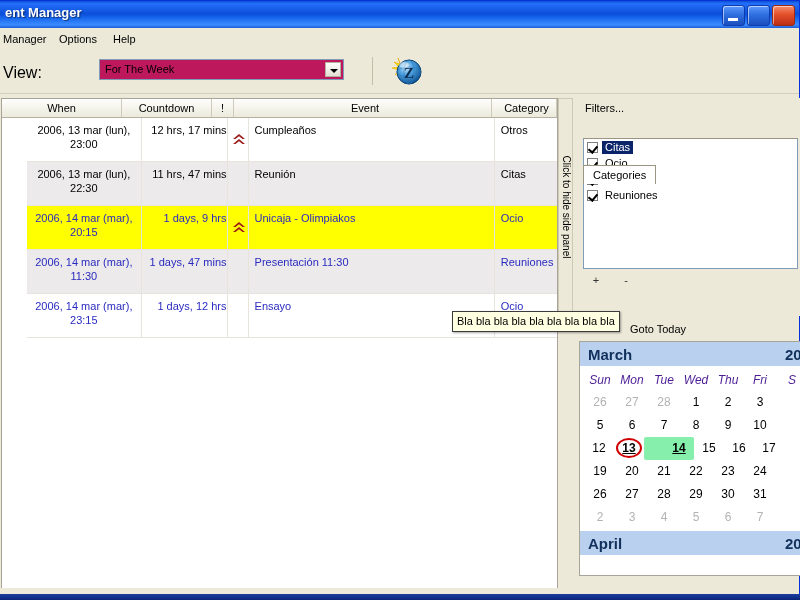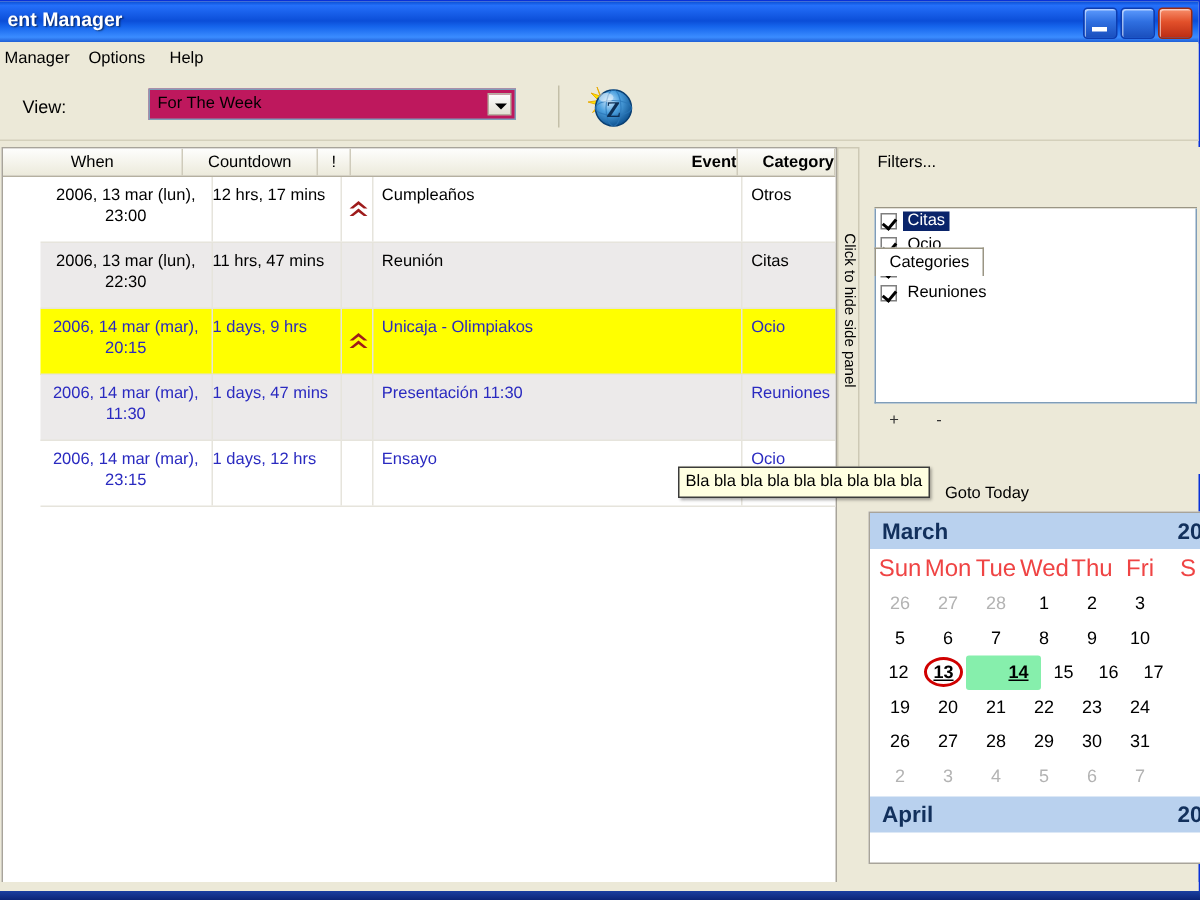--- a/index.html
+++ b/index.html
@@ -29,48 +29,48 @@
   .wbtn i{position:absolute;display:block;background:#fff;}
   #btn-min i{left:5px;bottom:4px;width:10px;height:3px;}
 
   
   #menubar{position:absolute;left:0;top:28px;width:100%;height:20px;background:#ece9d8;}
   .menu-item{position:absolute;top:3px;padding:1px 6px;font-size:11px;color:#000;white-space:nowrap;}
 
   
   #toolbar{position:absolute;left:0;top:48px;width:100%;height:44px;background:#ece9d8;
            border-bottom:1px solid #d4d0bb;}
-  #view-label{position:absolute;left:66px;top:15px;font-size:12px;}
+  #view-label{position:absolute;left:54px;top:15px;font-size:16px;}
   #view-combo{position:absolute;left:150px;top:10px;width:245px;height:21px;
               background:#be185d;border:1px solid #7f9db9;box-sizing:border-box;}
   #view-combo-text{position:absolute;left:5px;top:3px;font-size:11px;color:#000;}
   #view-combo-arrow{position:absolute;right:2px;top:2px;width:16px;height:15px;
               background:linear-gradient(180deg,#fdfdfd,#e3e1d4);border:1px solid #b5b0a0;
               box-sizing:border-box;}
   #view-combo-arrow:after{content:"";position:absolute;left:4px;top:6px;
               border-left:4px solid transparent;border-right:4px solid transparent;border-top:4px solid #000;}
   #globe-btn{position:absolute;left:438px;top:5px;width:36px;height:34px;}
   #tb-sep{position:absolute;left:423px;top:8px;width:1px;height:28px;background:#c3bfa8;}
 
   
   #table-wrap{position:absolute;left:52px;top:97px;width:557px;height:491px;
               background:#fff;border:1px solid #a8a49a;box-sizing:border-box;overflow:hidden;}
   #thead{display:flex;height:18px;background:linear-gradient(180deg,#fefefd,#eceadb);
          border-bottom:1px solid #b5b0a0;}
   #thead .th{font-size:11px;color:#000;text-align:center;line-height:18px;
              border-right:1px solid #cfcbbb;box-sizing:border-box;overflow:hidden;white-space:nowrap;}
-  #thead .th.left{text-align:right;padding-left:5px;font-weight:bold;}
+  #thead .th.left{text-align:center;padding-left:5px;}
   .col-when{width:120px;} .col-cd{width:90px;} .col-bang{width:22px;}
   .col-ev{width:258px;} .col-cat{width:65px;}
 
   .trow{display:flex;min-height:44px;border-bottom:1px solid #e6e4dc;box-sizing:border-box;margin-left:25px;}
   .trow .td{font-size:11px;padding-top:5px;box-sizing:border-box;overflow:hidden;
             border-right:1px solid #e6e4dc;}
   .td.when{width:120px;text-align:center;line-height:14px;padding-left:3px;padding-right:3px;}
-  .td.cd{width:90px;text-align:left;line-height:14px;}
+  .td.cd{width:90px;text-align:right;line-height:14px;}
   .td.bang{width:22px;text-align:center;position:relative;}
   .td.ev{width:258px;padding-left:6px;line-height:14px;}
   .td.cat{width:65px;padding-left:6px;line-height:14px;border-right:none;}
   .chev{position:absolute;left:3px;top:14px;width:16px;height:14px;}
 
   
   #side-strip{position:absolute;left:609px;top:97px;width:15px;height:218px;
               background:#ece9d8;border:1px solid #cdc9b5;box-sizing:border-box;}
   #side-strip-text{position:absolute;left:50%;top:50%;
               transform:translate(-50%,-50%) rotate(90deg);white-space:nowrap;font-size:10px;}
@@ -105,21 +105,21 @@
   #goto-today{position:absolute;left:681px;top:322px;font-size:11px;}
   #cal{position:absolute;left:630px;top:340px;width:240px;height:235px;background:#fff;
        border:1px solid #a8a49a;box-sizing:border-box;overflow:hidden;}
   .cal-month-bar{height:24px;background:#b9d1ee;display:flex;align-items:center;
        justify-content:space-between;padding:0 8px;box-sizing:border-box;}
   .cal-month-name{font-size:15px;font-weight:bold;color:#12305c;}
   .cal-year{font-size:15px;font-weight:bold;color:#12305c;}
   .cal-grid{padding:3px 4px 2px 4px;}
   .cal-row{display:flex;}
   .cal-cell{width:32px;height:23px;line-height:23px;text-align:center;font-size:12px;color:#000;}
-  .cal-head .cal-cell{font-weight:normal;font-size:16px;color:#ef4444;height:22px;line-height:22px;}
+  .cal-head .cal-cell{font-weight:normal;font-size:12px;color:#4c1d95;height:22px;line-height:22px;font-style:italic;}
   .cal-cell.dim{color:#b3b3b3;}
   .cal-cell.sel{background:#86efac;font-weight:bold;text-decoration:underline;border-radius:2px;padding-left:20px;}
   .cal-cell.today{font-weight:bold;text-decoration:underline;position:relative;}
   .cal-cell.today:before{content:"";position:absolute;left:2px;top:1px;width:26px;height:20px;
        border:2px solid #d00000;border-radius:50%;box-sizing:border-box;}
 
   
   #status-strip{position:absolute;left:0;bottom:0;width:100%;height:9px;background:#ece9d8;}
   #taskbar{position:absolute;left:0;top:594px;width:800px;height:6px;
        background:linear-gradient(180deg,#1b3fa0,#0b2478);}

